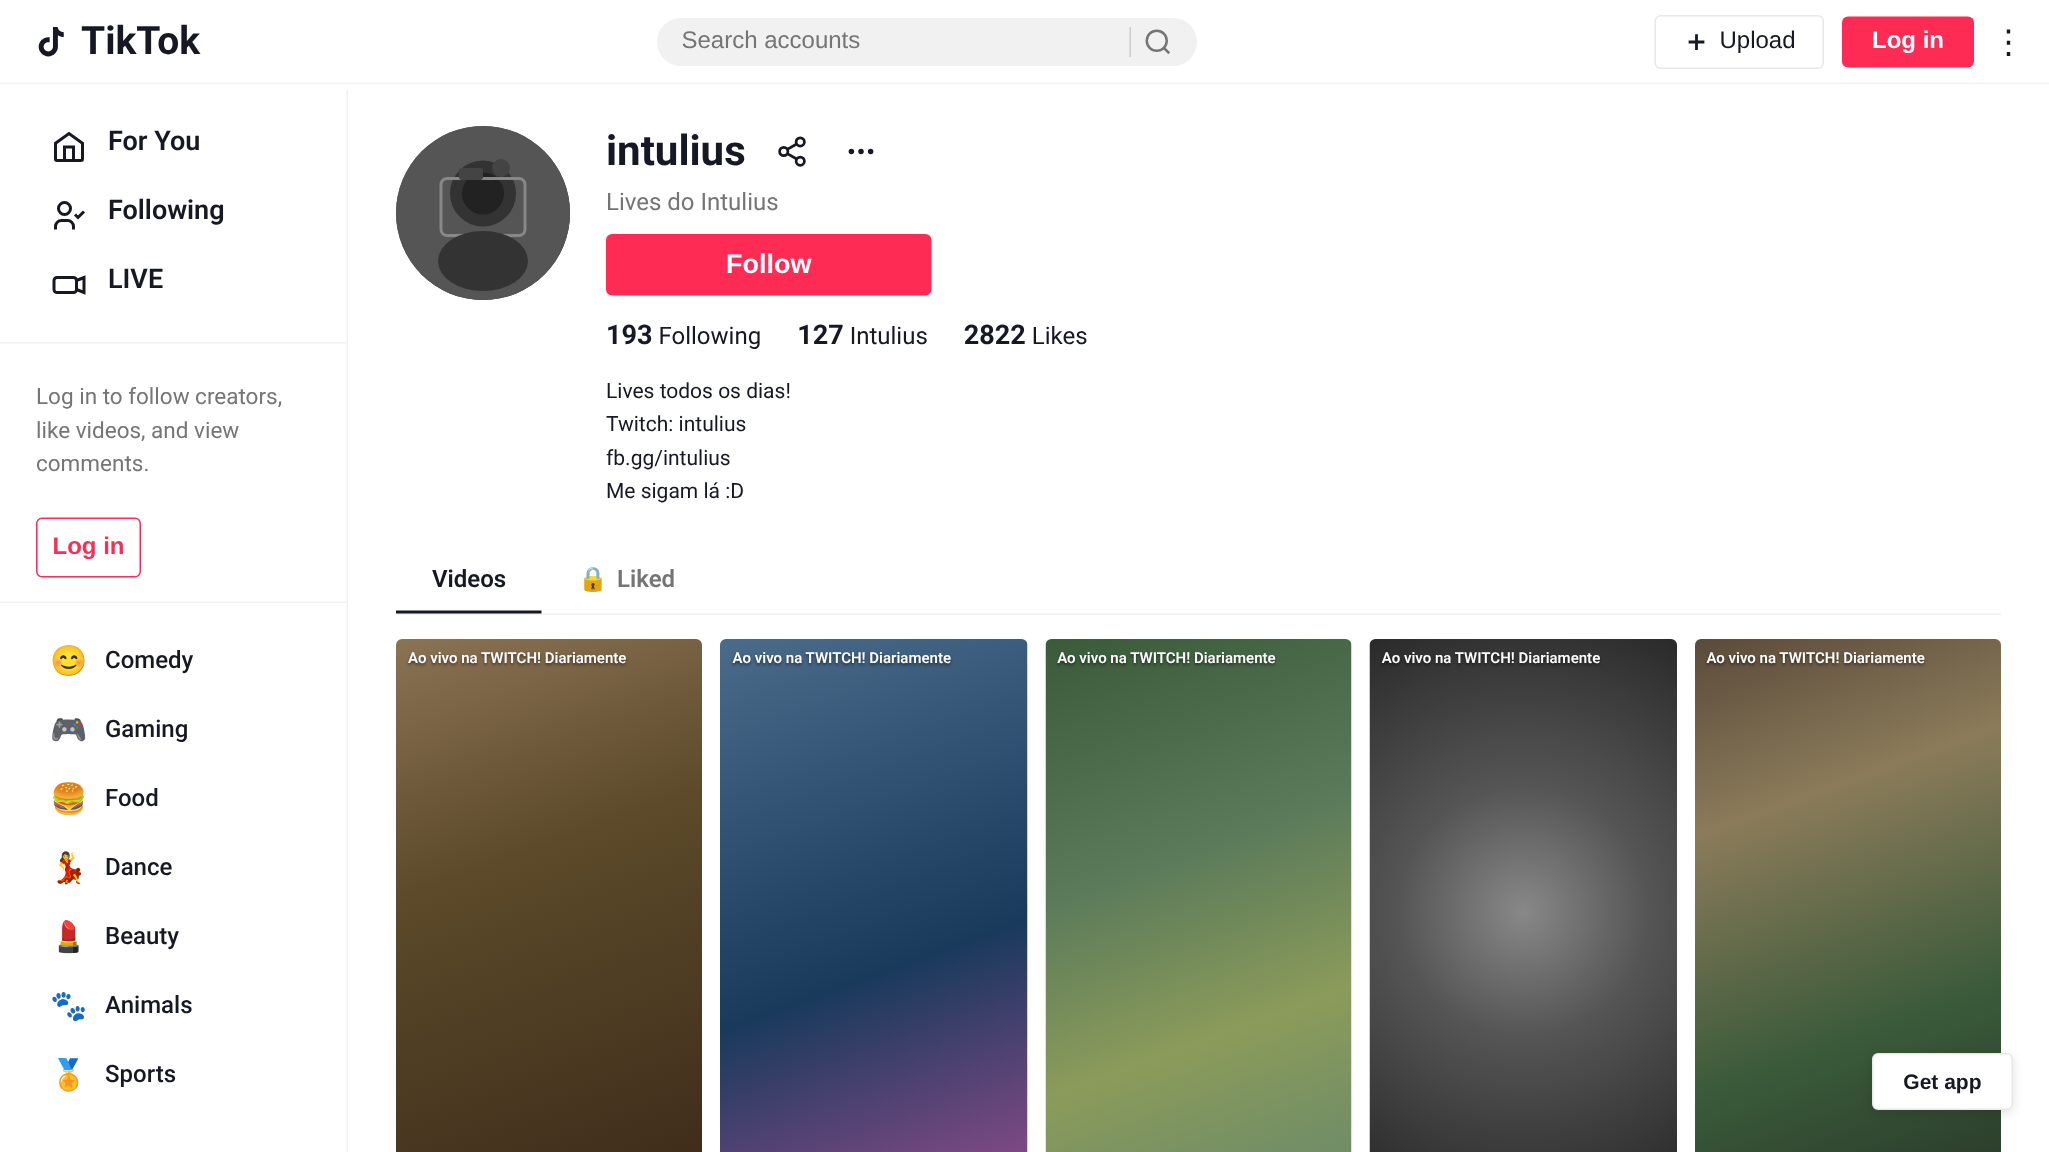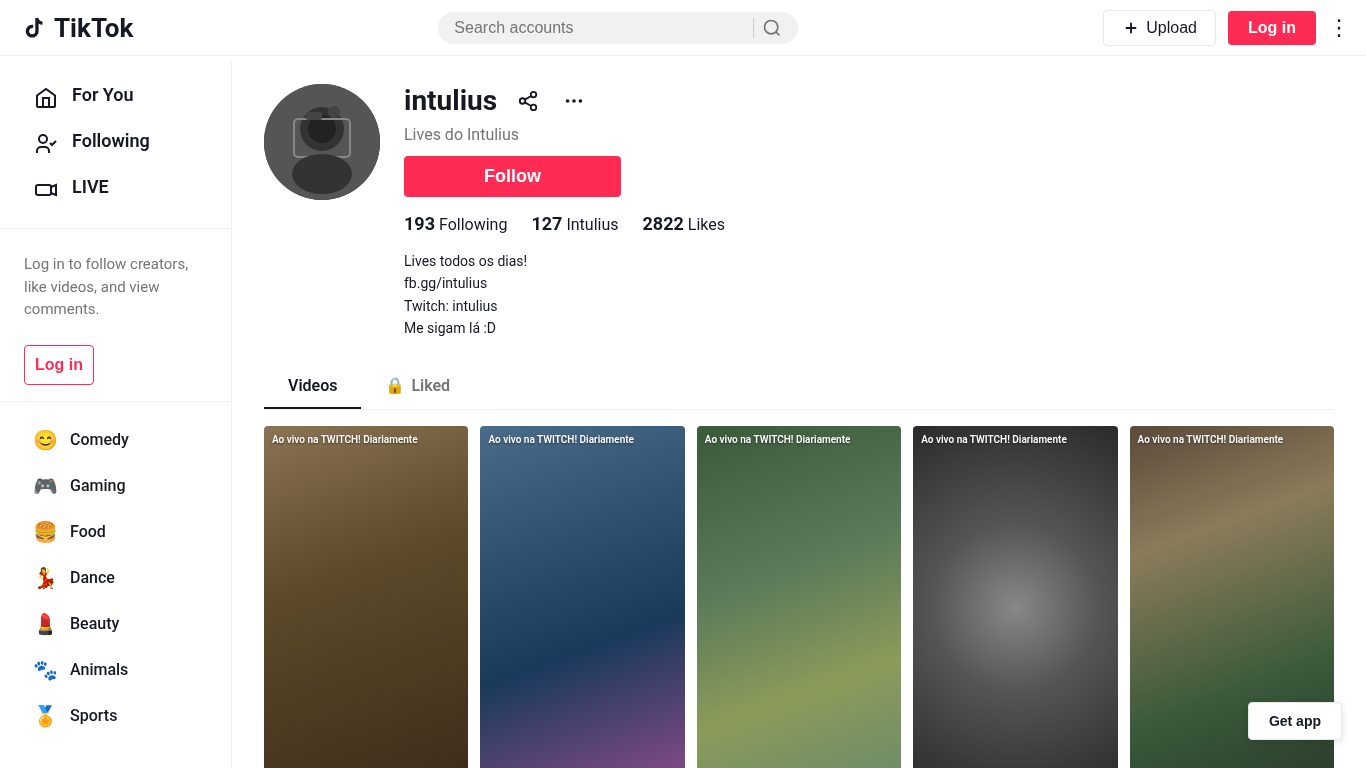--- a/index.html
+++ b/index.html
@@ -304,22 +304,22 @@
             <span class="stat-number">127</span>
             <span class="stat-label">Intulius</span>
           </div>
           <div class="stat-item">
             <span class="stat-number">2822</span>
             <span class="stat-label">Likes</span>
           </div>
         </div>
         <div class="profile-bio">
           <div>Lives todos os dias!</div>
+          <div>Twitch: intulius</div>
           <div>fb.gg/intulius</div>
-          <div>Twitch: intulius</div>
           <div>Me sigam lá :D</div>
         </div>
       </div>
     </div>
 
     <div class="tabs">
       <div class="tab active">
         <span>Videos</span>
       </div>
       <div class="tab">

